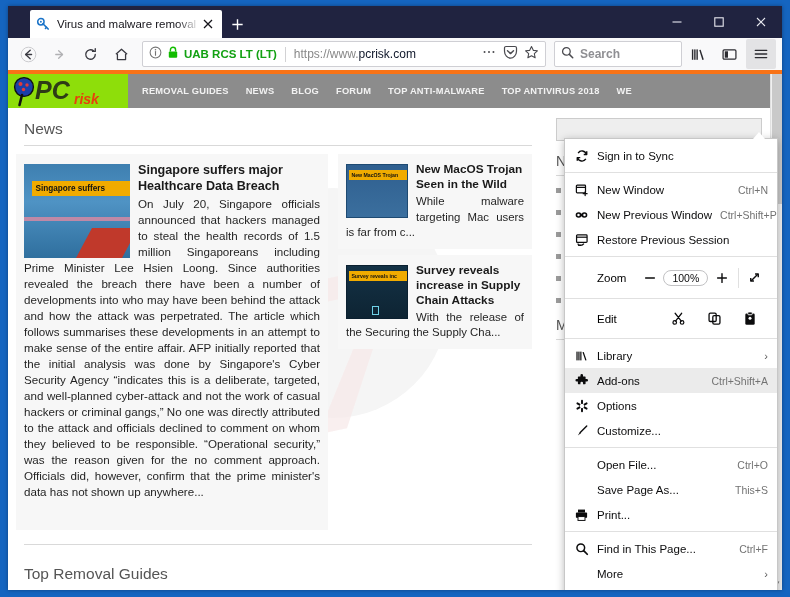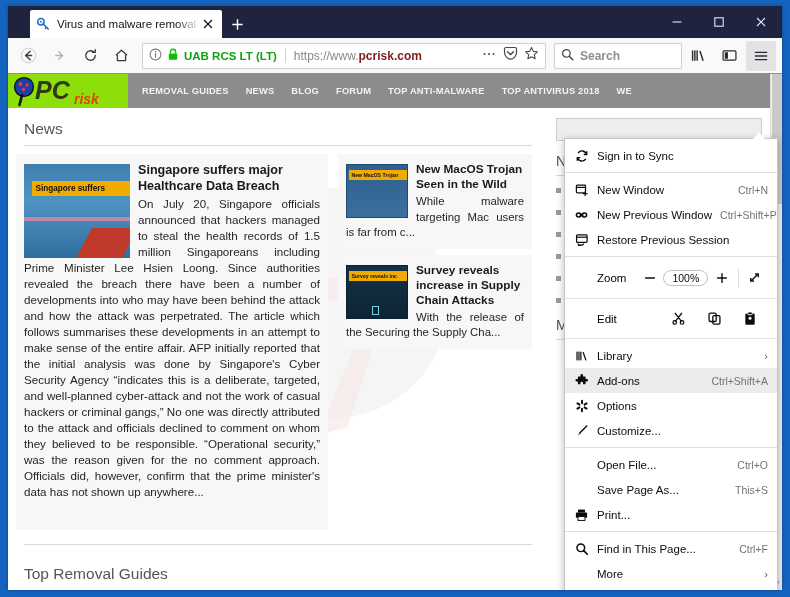--- a/index.html
+++ b/index.html
@@ -23,34 +23,34 @@
                     flex: 1 1 auto; -webkit-mask-image: linear-gradient(to right,#000 84%,transparent 100%);
                     mask-image: linear-gradient(to right,#000 84%,transparent 100%); }
   .tab .tab-close { width: 16px; height: 16px; flex: 0 0 16px; color: #15141a; }
   .newtab { width: 30px; height: 28px; display: flex; align-items: center; justify-content: center;
             color: #fff; }
   .wincontrols { position: absolute; right: 0; top: 0; height: 32px; display: flex; }
   .wincontrols > div { width: 42px; height: 32px; display: flex; align-items: center;
                        justify-content: center; color: #e8e9f0; }
 
   
-  .navbar { height: 36px; background: #f9f9fa; border-bottom: 1px solid #f97316;
+  .navbar { height: 36px; background: #f9f9fa; border-bottom: 4px solid #f97316;
             display: flex; align-items: center; padding: 0 6px; gap: 2px; }
   .navbtn { width: 29px; height: 29px; display: flex; align-items: center; justify-content: center;
             border-radius: 3px; color: #3a3a41; }
   .navbtn.dim { color: #b1b1b3; }
   .urlbar { flex: 1 1 auto; height: 26px; margin: 0 6px 0 4px; background: #fff;
             border: 1px solid #cfcfd4; border-radius: 2px; display: flex; align-items: center;
             padding: 0 6px; gap: 5px; min-width: 0; }
   .urlbar .info-ico { color: #737373; flex: 0 0 auto; }
   .urlbar .lock { color: #12bc00; flex: 0 0 auto; }
   .urlbar .ev { font-size: 11.5px; color: #12a112; font-weight: bold; white-space: nowrap; }
   .urlbar .sep { width: 1px; height: 15px; background: #d2d2d4; margin: 0 3px; }
   .urlbar .url { font-size: 12px; color: #888; white-space: nowrap; overflow: hidden; }
-  .urlbar .url b { color: #7f1d1d; font-weight: bold; }
+  .urlbar .url b { color: #0f172a; font-weight: normal; }
   .urlbar .tail { margin-left: auto; display: flex; align-items: center; gap: 6px; }
   .searchbar { width: 128px; height: 26px; background: #fff; border: 1px solid #cfcfd4;
                border-radius: 2px; display: flex; align-items: center; padding: 0 6px; gap: 6px; }
   .searchbar .ph { font-size: 12px; color: #8f8f93; font-weight: bold; }
   .menubtn { width: 30px; height: 30px; display: flex; align-items: center; justify-content: center;
              background: #e3e3e5; border-radius: 2px; color: #2b2b30; }
 
   
   .content { position: relative; height: 516px; background: #fff; overflow: hidden; }
   .page { position: absolute; inset: 0 12px 0 0; background: #fff; }

